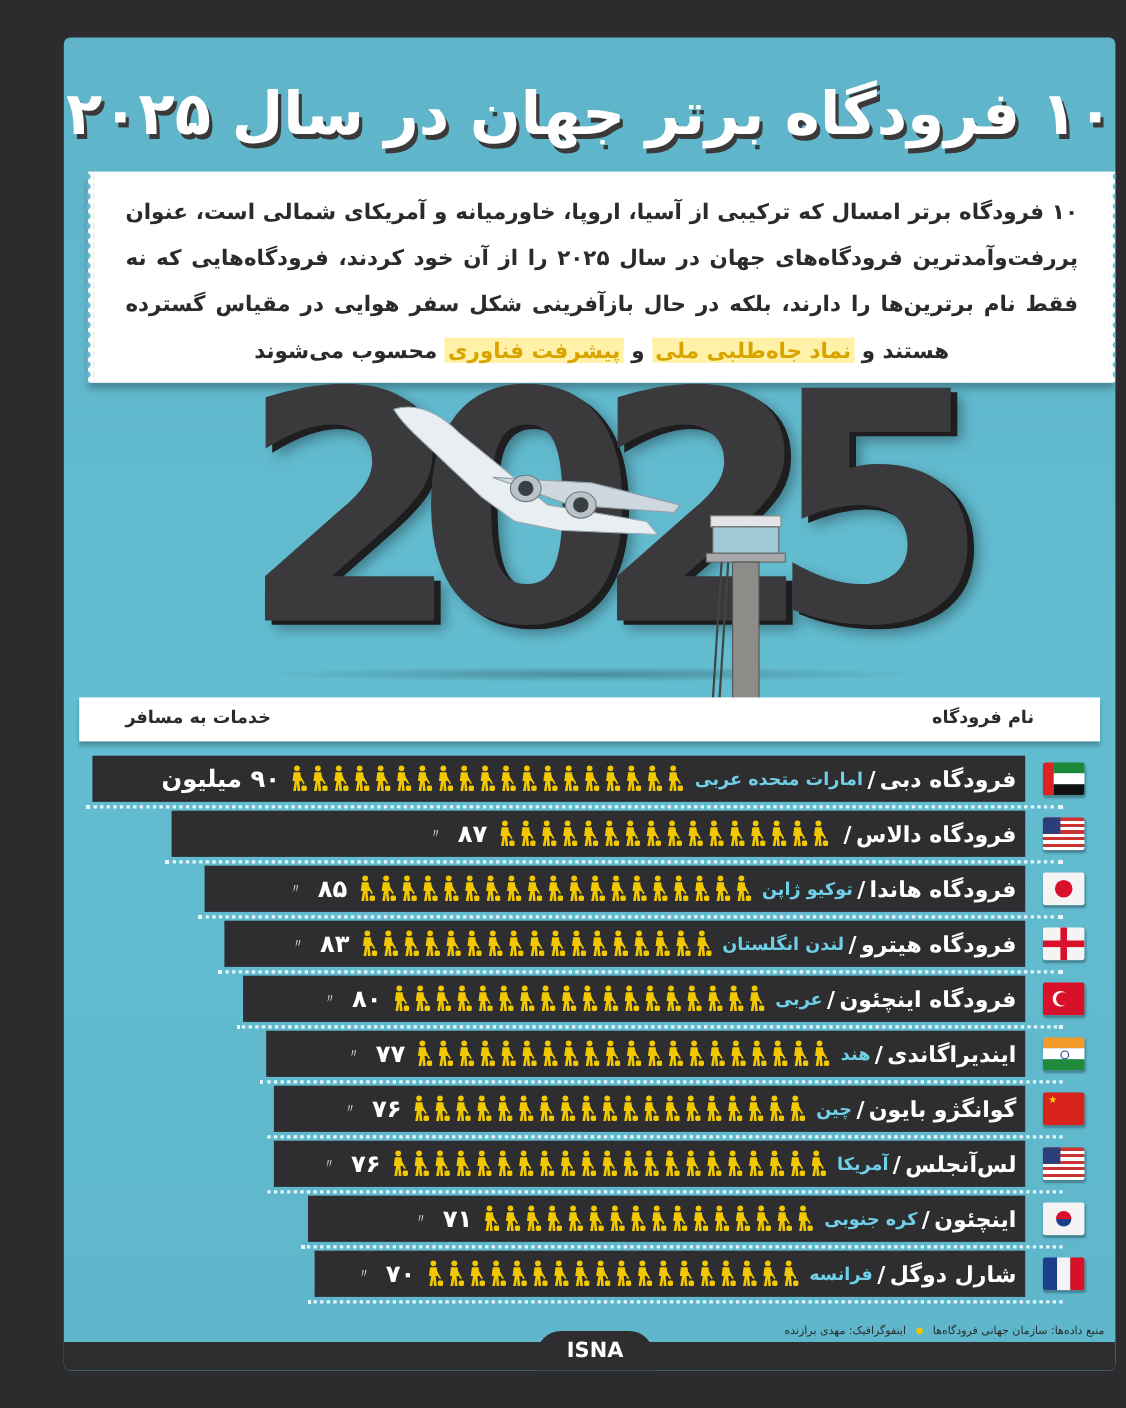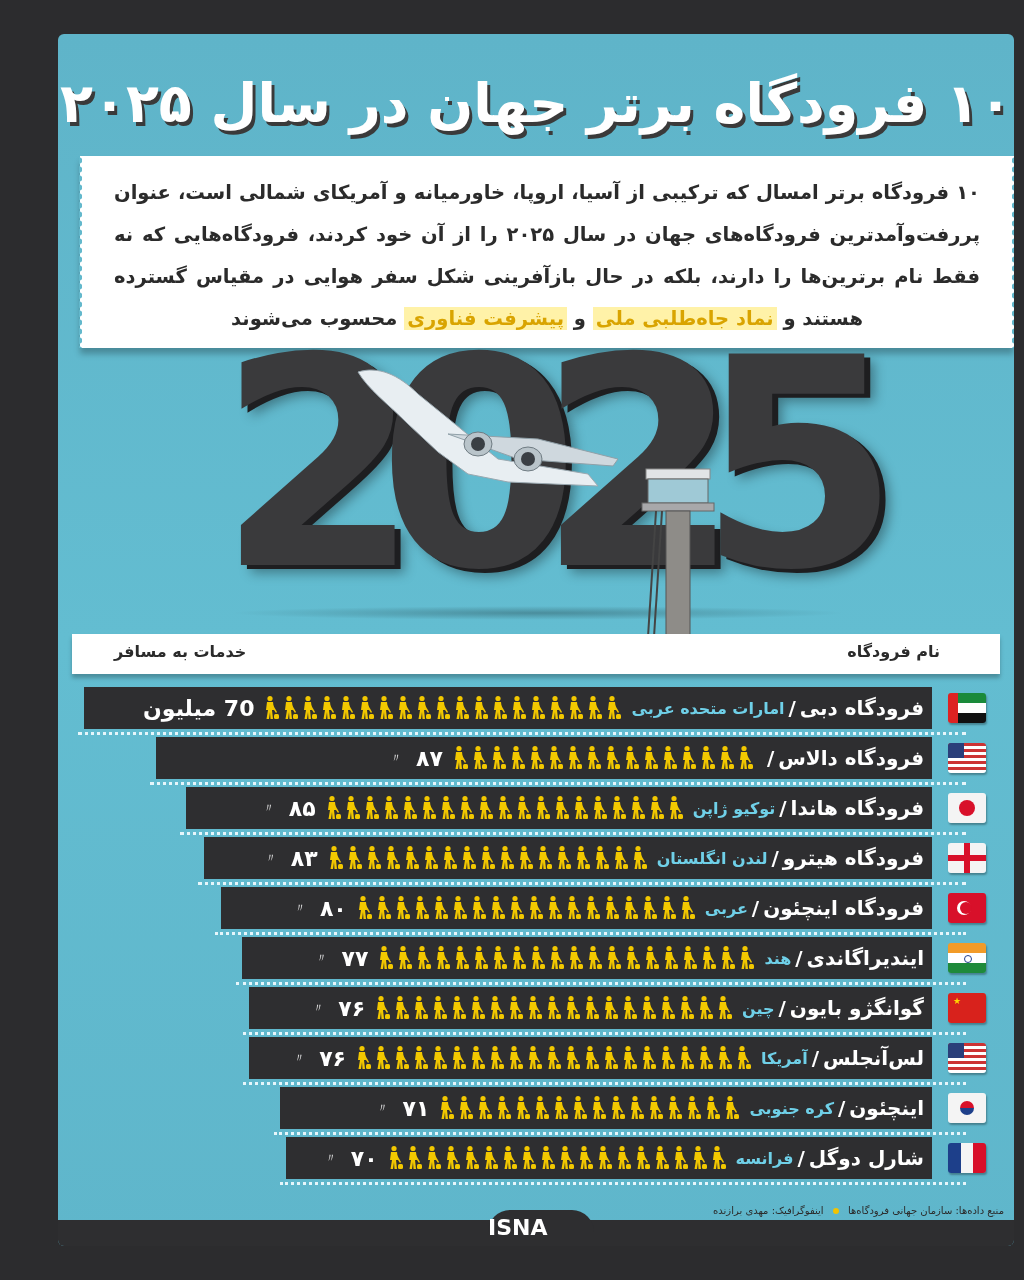--- a/index.html
+++ b/index.html
@@ -24,21 +24,21 @@
   .sep { position:absolute; right:48px; height:0; border-top:3px dotted #e6f6fb; }
   .row .name { color:#fff; font-weight:bold; font-size:20px; white-space:nowrap; }
   .row .slash { color:#fff; font-weight:bold; font-size:20px; margin:0 4px; }
   .row .loc { color:#6fd0e8; font-weight:bold; font-size:16px; white-space:nowrap; }
   .row .people { display:flex; margin-right:10px; }
   .row .people svg { width:18px; height:26px; margin-left:1px; }
   .row .val { color:#fff; font-weight:bold; font-size:22px; margin-right:6px; white-space:nowrap; }
   .row .ditto { color:#ddd; font-size:12px; margin-right:14px; }
   .flag { position:absolute; right:28px; width:38px; height:30px; border-radius:3px; box-shadow:1px 2px 2px rgba(0,0,0,0.3); overflow:hidden; }
   .footer { position:absolute; left:0; right:0; bottom:0; height:26px; background:#2e2e30; }
-  .isna { position:absolute; left:430px; bottom:0; width:106px; height:36px; background:#2e2e30; border-radius:22px 22px 0 0; color:#fff; font-weight:bold; font-size:22px; text-align:left; line-height:36px; }
+  .isna { position:absolute; left:430px; bottom:0; width:106px; height:36px; background:#2e2e30; border-radius:22px 22px 0 0; color:#fff; font-weight:bold; font-size:19px; text-align:center; line-height:36px; }
   .credits { position:absolute; right:10px; bottom:30px; direction:rtl; font-size:10px; color:#2b2b2b; font-weight:normal; white-space:nowrap; }
   .credits .dot { display:inline-block; width:6px; height:6px; border-radius:50%; background:#f2c300; margin:0 6px; }
 </style>
 </head>
 <body>
 
 <div class="frame">
   <div class="title">۱۰ فرودگاه برتر جهان در سال ۲۰۲۵</div>
 
   <div class="intro">
@@ -195,21 +195,21 @@
             <path d="M12 10 L16 17 L15 18 L11 12Z" fill="#f2c800"></path>
             <rect x="13" y="19" width="5" height="5" rx="1.5" fill="#f2c800"></rect>
           </svg>
           <svg viewBox="0 0 18 26">
             <circle cx="9" cy="3.5" r="2.6" fill="#f2c800"></circle>
             <path d="M6 7 L12 7 L13 15 L11 15 L12 24 L9.5 24 L9 17 L8 24 L5.5 24 L7 15 L5 15 Z" fill="#f2c800"></path>
             <path d="M12 10 L16 17 L15 18 L11 12Z" fill="#f2c800"></path>
             <rect x="13" y="19" width="5" height="5" rx="1.5" fill="#f2c800"></rect>
           </svg>
         </span>
-        <span class="val">70 میلیون</span>
+        <span class="val">۹۰ میلیون</span>
         <span class="ditto"></span>
       </div>
       <div class="flag" style="top: 659px;">
         <div style="position:absolute;left:0;top:0;width:10px;height:100%;background:#d22"></div>
         <div style="position:absolute;left:10px;top:0;right:0;height:33%;background:#1a8a3a"></div>
         <div style="position:absolute;left:10px;top:33%;right:0;height:34%;background:#fff"></div>
         <div style="position:absolute;left:10px;top:67%;right:0;bottom:0;background:#111"></div>
       </div>
       <div class="sep" style="top: 748px; left: 92px;"></div>
       <div class="row" style="top: 703px; left: 98px;">

